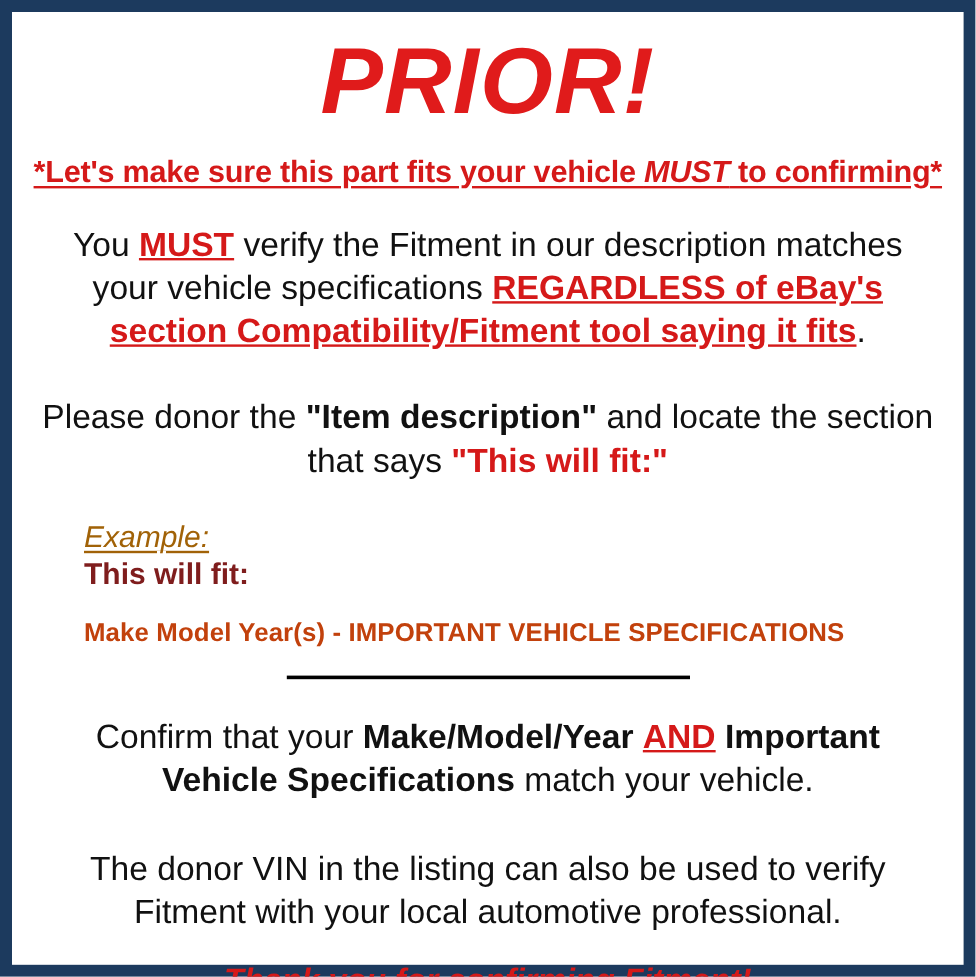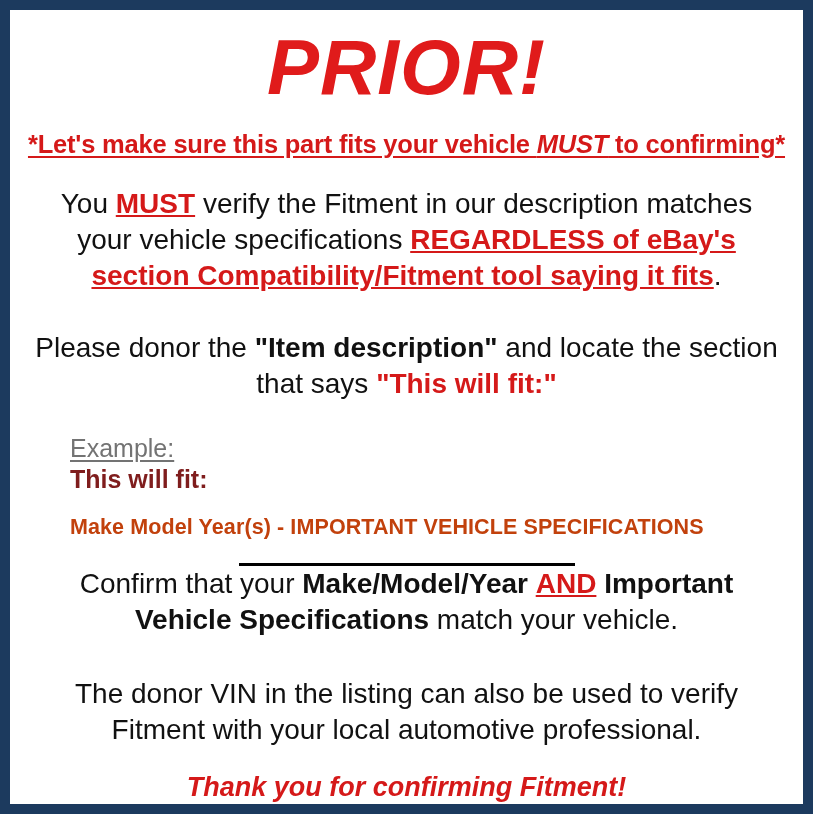--- a/index.html
+++ b/index.html
@@ -61,21 +61,21 @@
   
   .para {
     font-size: 28px;
     line-height: 1.28;
     color: #111111;
     margin: 0;
     padding: 0 6px;
   }
   .para-must   { margin-top: 27px; }
   .para-view   { margin-top: 36px; }
-  .para-confirm{ }
+  .para-confirm{ margin-top: 30px; }
   .para-vin    { margin-top: 38px; }
 
   .b   { font-weight: bold; }
   .red { color: #d51919; }
   .em-red-u {
     color: #d51919;
     font-weight: bold;
     text-decoration: underline;
     text-underline-offset: 2px;
   }
@@ -87,21 +87,22 @@
   }
 
   
   .example-block {
     text-align: left;
     padding-left: 44px;
     margin-top: 34px;
   }
   .example-label {
     font-size: 25px;
-    color: #737373;
+    font-style: italic;
+    color: #a16207;
     text-decoration: underline;
     text-underline-offset: 3px;
     line-height: 1.05;
   }
   .example-fit {
     font-size: 25px;
     font-weight: bold;
     color: #7f1d1d;
     line-height: 1.2;
     margin-top: 2px;

